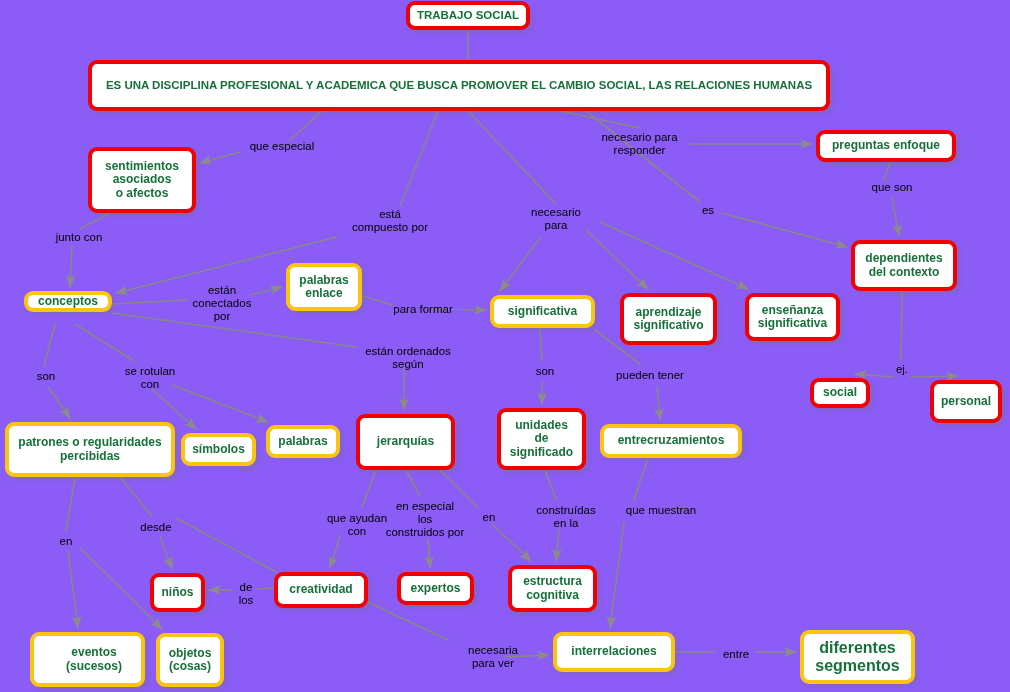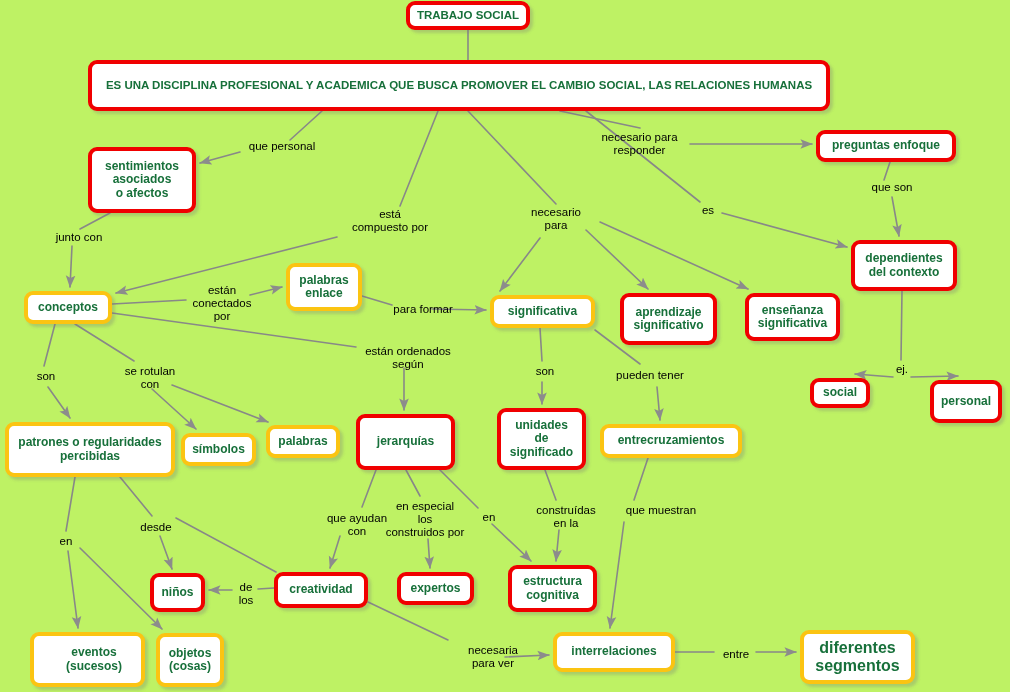--- a/index.html
+++ b/index.html
@@ -11,21 +11,21 @@
   body {
     width: 1010px;
     height: 692px;
     overflow: hidden;
     font-family: "Liberation Sans", sans-serif;
   }
   #map-root {
     position: relative;
     width: 1010px;
     height: 692px;
-    background: #bef264;
+    background: #8b5cf6;
   }
   #edge-layer {
     position: absolute;
     left: 0;
     top: 0;
     width: 1010px;
     height: 692px;
   }
   .node {
     position: absolute;
@@ -153,21 +153,21 @@
 asociados
 o afectos</span>
       </div>
       <div class="node red" style="left: 816px; top: 130px; width: 140px; height: 32px; font-size: 12px;">
         <span class="node-text">preguntas enfoque</span>
       </div>
       <div class="node red" style="left: 851px; top: 240px; width: 106px; height: 51px; font-size: 12px;">
         <span class="node-text">dependientes
 del contexto</span>
       </div>
-      <div class="node yellow" style="left: 24px; top: 291px; width: 88px; height: 33px; font-size: 12px; text-align: right;">
+      <div class="node yellow" style="left: 24px; top: 291px; width: 88px; height: 21px; font-size: 12px; text-align: right;">
         <span class="node-text">conceptos</span>
       </div>
       <div class="node yellow" style="left: 286px; top: 263px; width: 76px; height: 48px; font-size: 12px;">
         <span class="node-text">palabras
 enlace</span>
       </div>
       <div class="node yellow" style="left: 490px; top: 295px; width: 105px; height: 33px; font-size: 12px;">
         <span class="node-text">significativa</span>
       </div>
       <div class="node red" style="left: 620px; top: 293px; width: 97px; height: 52px; font-size: 12px;">
@@ -228,21 +228,21 @@
       </div>
       <div class="node yellow" style="left: 553px; top: 632px; width: 122px; height: 40px; font-size: 12px;">
         <span class="node-text">interrelaciones</span>
       </div>
       <div class="node yellow" style="left: 800px; top: 630px; width: 115px; height: 54px; font-size: 16px;">
         <span class="node-text">diferentes
 segmentos</span>
       </div>
     </div>
   <div id="label-layer">
-      <div class="edge-label" style="left: 243px; top: 140px; width: 78px;"><span class="el-inner">que personal</span></div>
+      <div class="edge-label" style="left: 243px; top: 140px; width: 78px;"><span class="el-inner">que especial</span></div>
       <div class="edge-label" style="left: 592px; top: 131px; width: 95px;"><span class="el-inner">necesario para
 responder</span></div>
       <div class="edge-label" style="left: 698px; top: 204px; width: 20px; text-align: center;"><span class="el-inner">es</span></div>
       <div class="edge-label" style="left: 866px; top: 181px; width: 52px;"><span class="el-inner">que son</span></div>
       <div class="edge-label" style="left: 340px; top: 208px; width: 100px;"><span class="el-inner">está
 compuesto por</span></div>
       <div class="edge-label" style="left: 524px; top: 206px; width: 64px;"><span class="el-inner">necesario
 para</span></div>
       <div class="edge-label" style="left: 48px; top: 231px; width: 62px;"><span class="el-inner">junto con</span></div>
       <div class="edge-label" style="left: 186px; top: 284px; width: 72px;"><span class="el-inner">están

